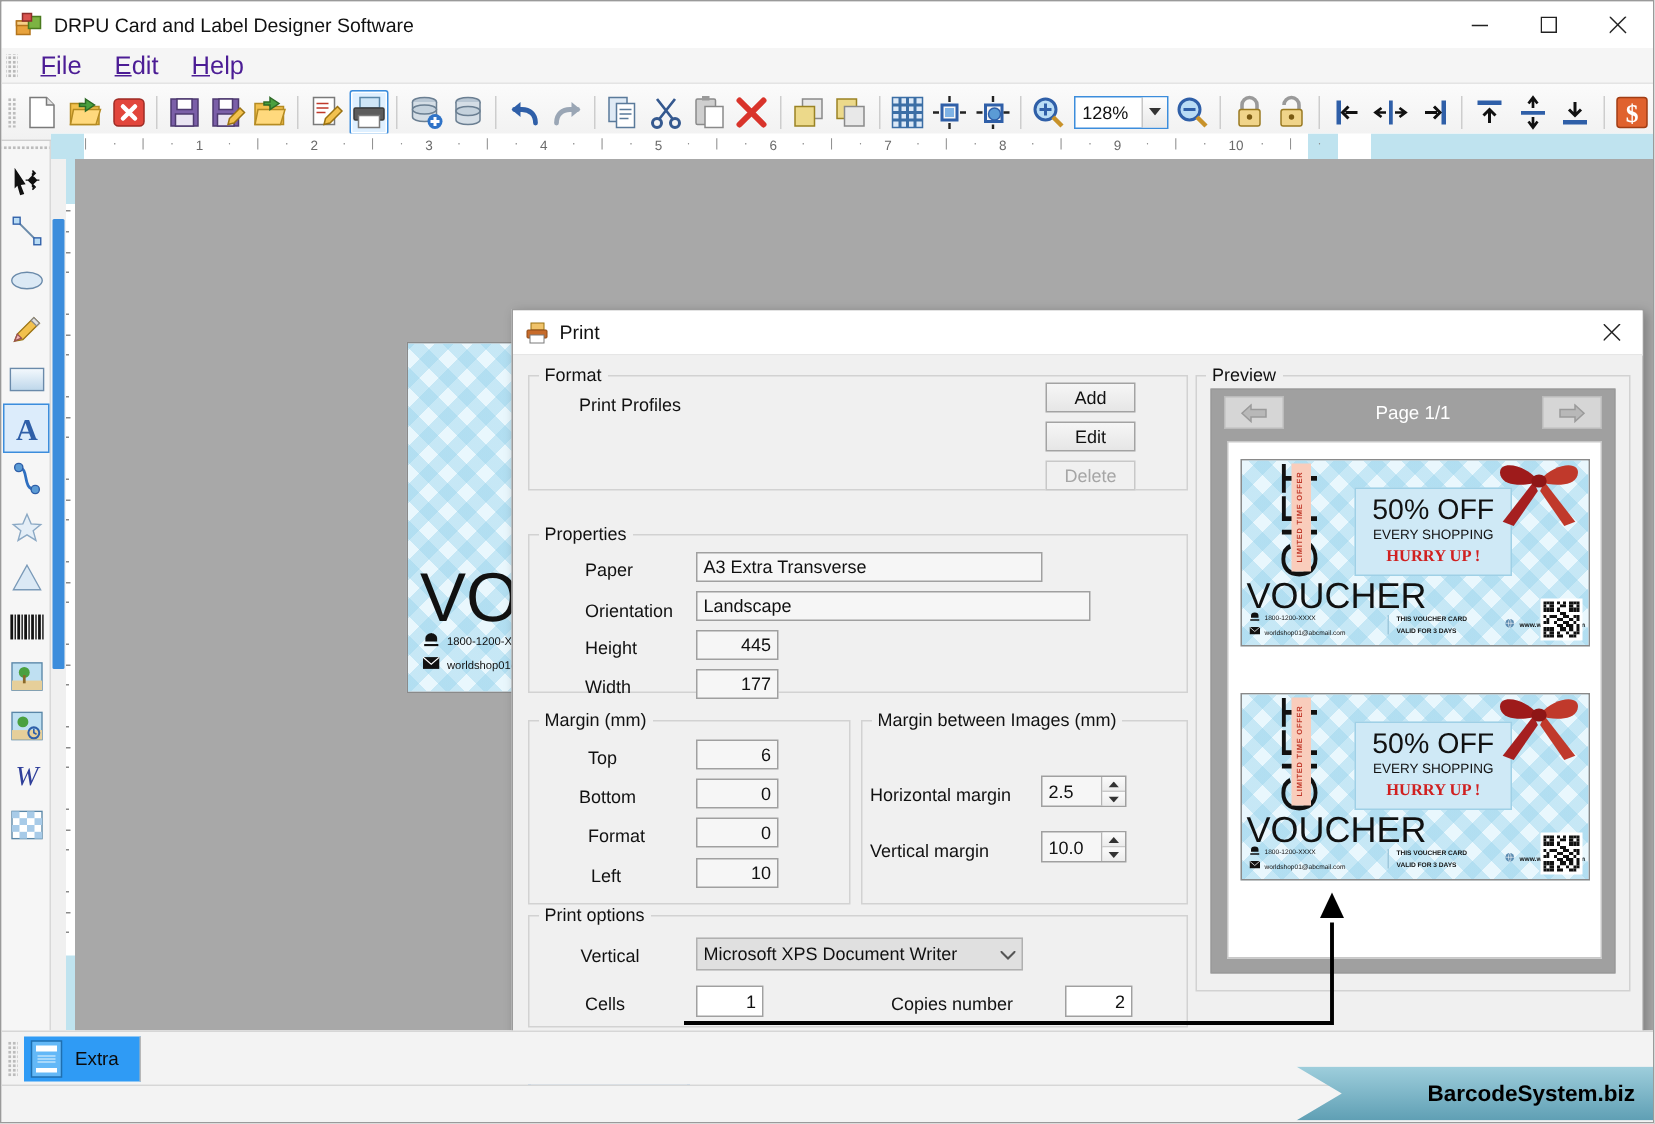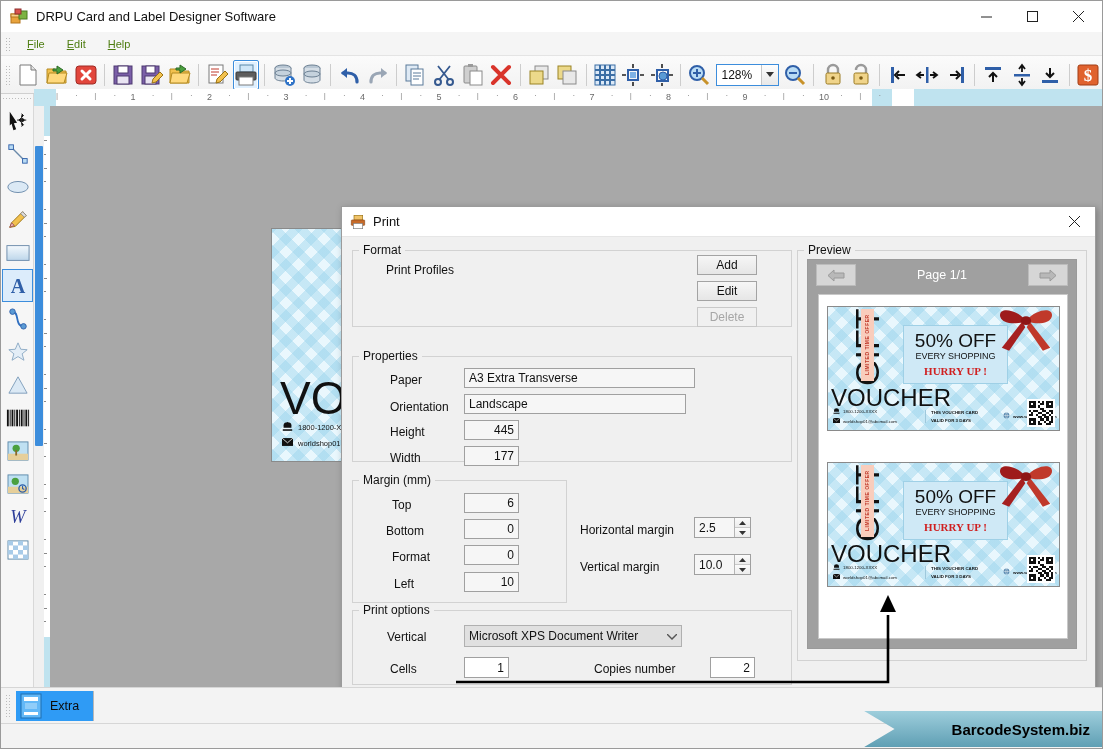--- a/index.html
+++ b/index.html
@@ -39,21 +39,21 @@
 
   
   .menubar {
     position: absolute; left: 0; top: 31px; width: 1101px; height: 24px;
     background: #f5f5f5; border-bottom: 1px solid #e4e4e4;
     display: flex; align-items: center;
   }
   .grip { width: 8px; height: 16px; margin-left: 3px; margin-right: 4px;
     background-image: radial-gradient(#b9b9b9 40%, transparent 41%);
     background-size: 3px 3px; background-position: 1px 1px; }
-  .menu-item { padding: 3px 11px; font-size: 11px; color: #4d7c0f; }
+  .menu-item { padding: 3px 11px; font-size: 17px; color: #4c1d95; }
   .menu-item u { text-decoration: underline; }
 
   
   .toolbar {
     position: absolute; left: 0; top: 55px; width: 1101px; height: 38px;
     background: linear-gradient(#fbfbfb, #f1f1f1);
     border-bottom: 1px solid #cfcfcf;
     display: flex; align-items: center;
   }
   .tb-grip { width: 7px; height: 20px; margin: 0 3px 0 4px;
@@ -836,38 +836,41 @@
       <div class="btn" style="left:355px; top:18px; width:60px; height:20px;">Add</div>
       <div class="btn" style="left:355px; top:44px; width:60px; height:20px;">Edit</div>
       <div class="btn disabled" style="left:355px; top:70px; width:60px; height:20px;">Delete</div>
 
       <fieldset class="grp" style="left:10px; top:112px; width:440px; height:113px;">
         <legend>Properties</legend>
       </fieldset>
       <div class="lbl" style="left:48px; top:136px;">Paper</div>
       <div class="tfield" style="left:122px; top:131px; width:231px; height:20px;">A3 Extra Transverse</div>
       <div class="lbl" style="left:48px; top:163px;">Orientation</div>
-      <div class="tfield" style="left:122px; top:157px; width:222px; height:20px;">Landscape</div>
+      <div class="tfield" style="left:122px; top:157px; width:263px; height:20px;">Landscape</div>
       <div class="lbl" style="left:48px; top:188px;">Height</div>
       <div class="tfield num" style="left:122px; top:183px; width:55px; height:20px;">445</div>
       <div class="lbl" style="left:48px; top:214px;">Width</div>
       <div class="tfield num" style="left:122px; top:209px; width:55px; height:20px;">177</div>
 
       <fieldset class="grp" style="left:10px; top:236px; width:215px; height:130px;">
         <legend>Margin (mm)</legend>
       </fieldset>
       <div class="lbl" style="left:50px; top:261px;">Top</div>
       <div class="tfield num" style="left:122px; top:256px; width:55px; height:20px;">6</div>
       <div class="lbl" style="left:44px; top:287px;">Bottom</div>
       <div class="tfield num" style="left:122px; top:282px; width:55px; height:20px;">0</div>
       <div class="lbl" style="left:50px; top:313px;">Format</div>
       <div class="tfield num" style="left:122px; top:308px; width:55px; height:20px;">0</div>
       <div class="lbl" style="left:52px; top:340px;">Left</div>
       <div class="tfield num" style="left:122px; top:335px; width:55px; height:20px;">10</div>
 
+      <fieldset class="grp" style="left:232px; top:236px; width:218px; height:130px;">
+        <legend>Margin between Images (mm)</legend>
+      </fieldset>
       <div class="lbl" style="left:238px; top:286px;">Horizontal margin</div>
       <div class="spin" style="left:352px; top:280px; width:57px; height:21px;">
         <div class="val">2.5</div>
         <div class="arrows">
           <div>
               <svg width="7" height="4">
                 <path d="M3.5 0L7 4H0z" fill="#333"></path>
               </svg>
             </div>
           <div>

